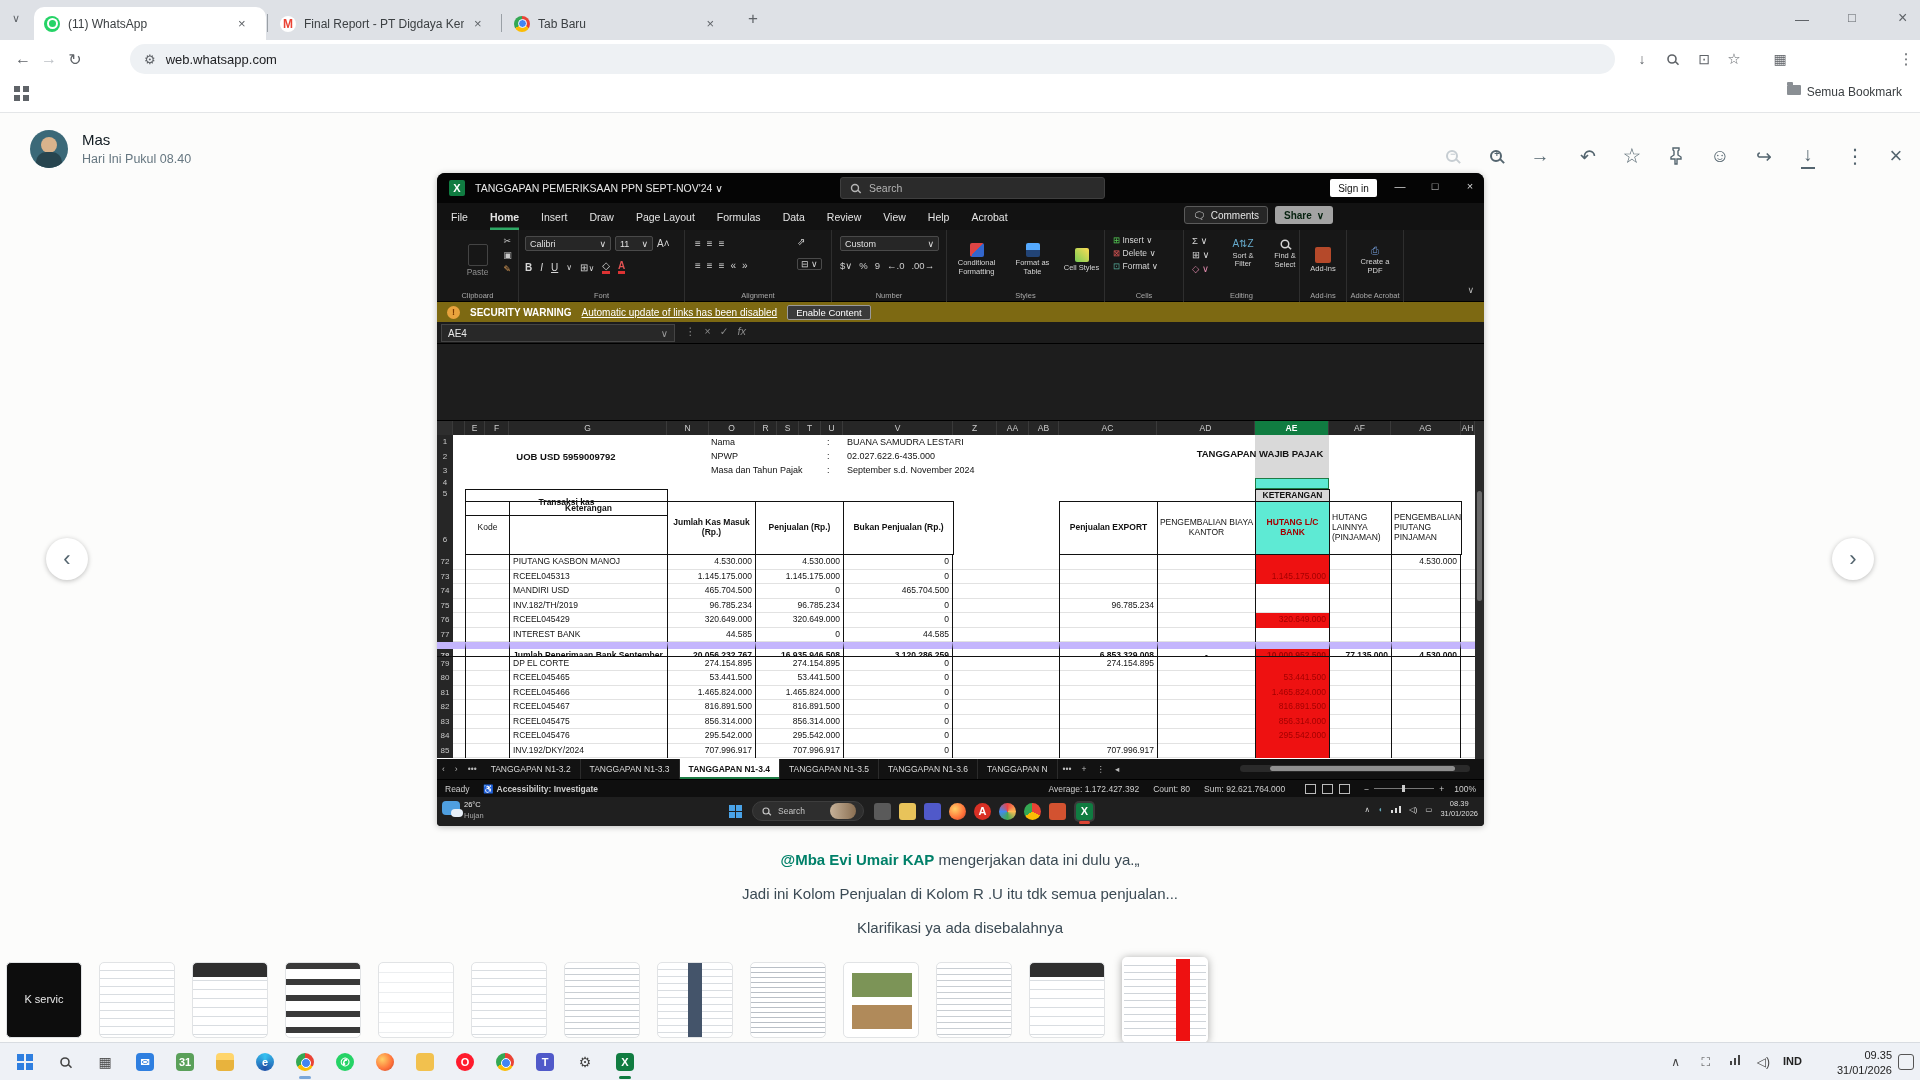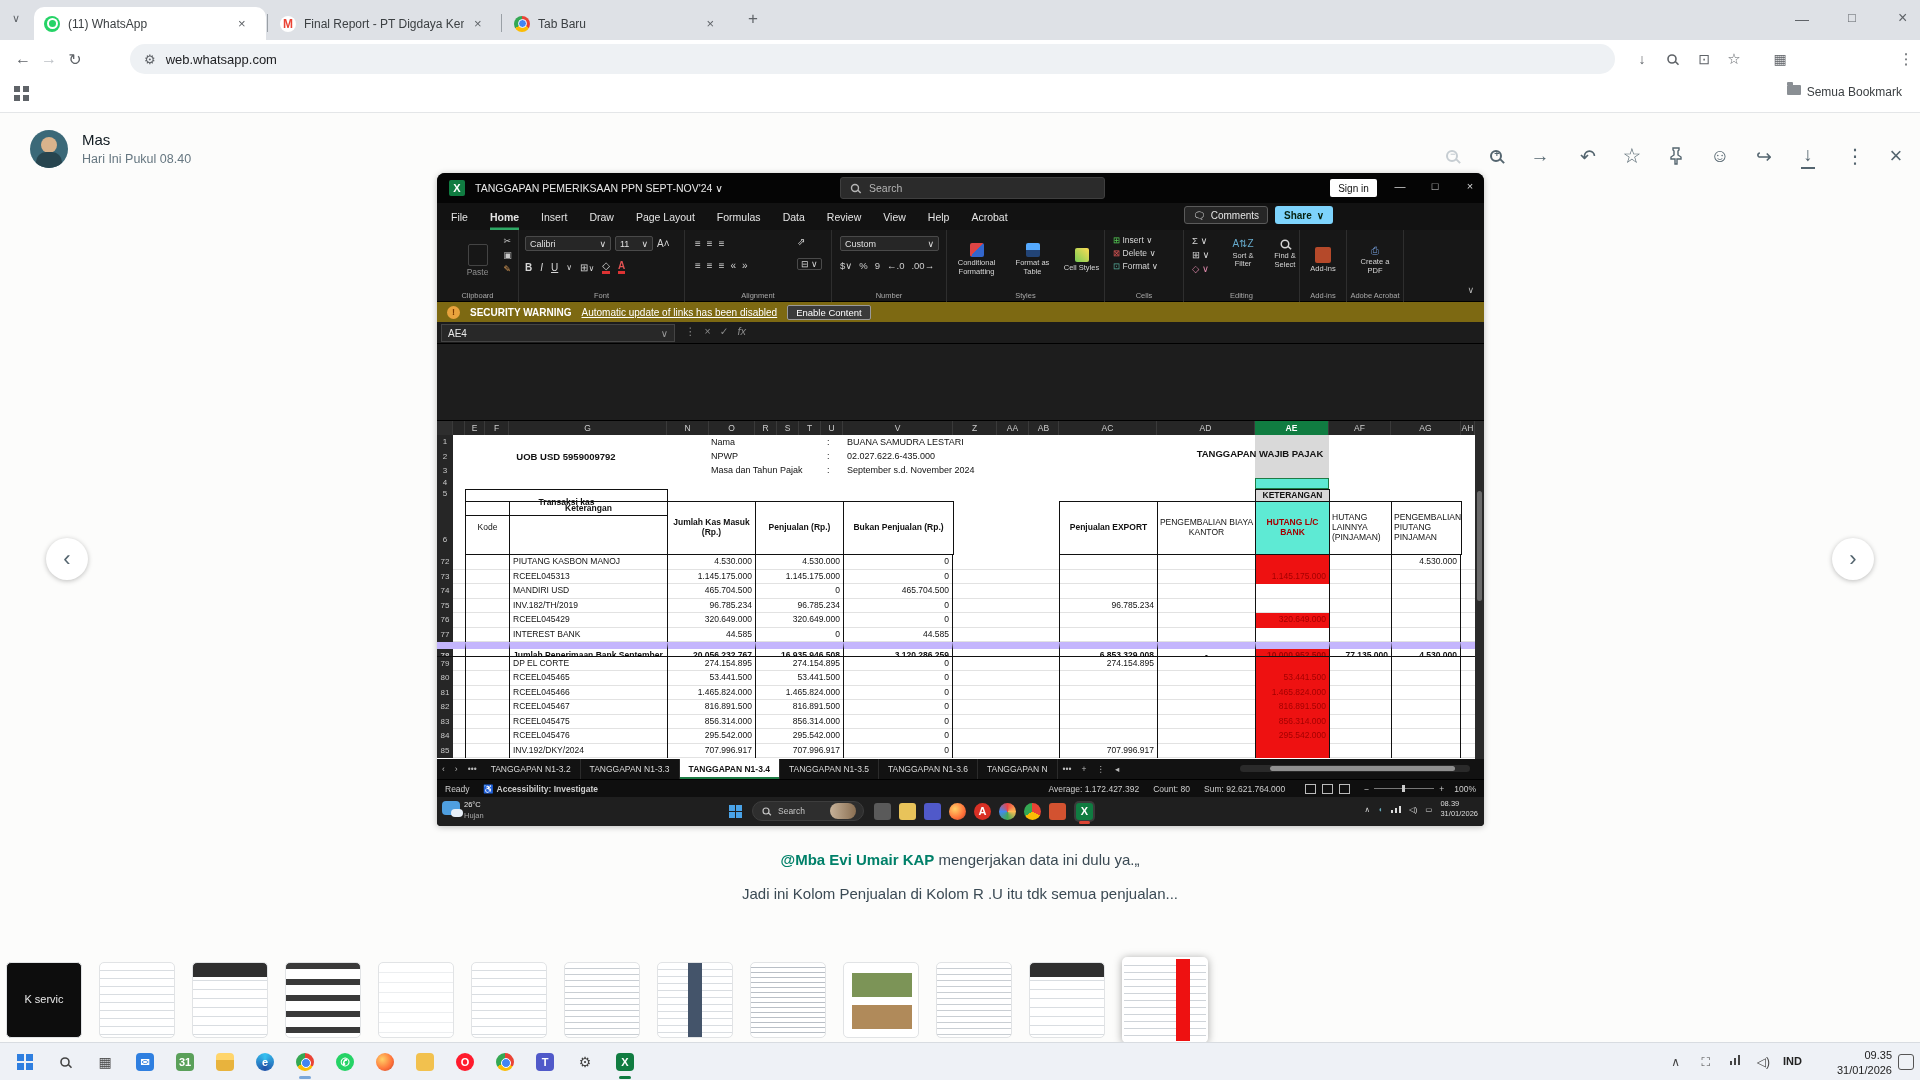--- a/index.html
+++ b/index.html
@@ -66,21 +66,21 @@
 #xl-icon{position:absolute;left:12px;top:7px;width:16px;height:16px;background:#107c41;border-radius:2px}
 #xl-icon:after{content:"X";position:absolute;left:0;width:100%;text-align:center;font-size:11px;font-weight:bold;color:#fff;line-height:16px}
 #xl-titletext{position:absolute;left:38px;top:9px;font-size:10.5px;white-space:nowrap}
 #xl-search{position:absolute;left:403px;top:4px;width:265px;height:22px;background:#2b2b2b;border:1px solid #3f3f3f;border-radius:3px;display:flex;align-items:center;gap:8px;padding:0 8px;color:#b5b5b5;font-size:10.5px}
 #xl-signin{position:absolute;left:893px;top:6px;width:47px;height:18px;background:#fff;color:#111;font-size:10px;display:flex;align-items:center;justify-content:center;border-radius:2px}
 .xl-winbtn{position:absolute;top:7px;font-size:11px;color:#d8d8d8;width:20px;text-align:center}
 #xl-menu{position:absolute;left:0;top:30px;width:100%;height:27px;background:#121212;display:flex;align-items:center;gap:22px;padding-left:14px;color:#e4e4e4;font-size:10.5px}
 #xl-menu .mi{height:27px;display:flex;align-items:center}
 #xl-menu .mi.active{font-weight:bold;box-shadow:inset 0 -2.5px 0 #2ea865}
 #xl-comments{position:absolute;left:747px;top:33px;height:18px;padding:0 8px;border:1px solid #5a5a5a;border-radius:3px;background:#262626;color:#e4e4e4;font-size:10px;display:flex;align-items:center;gap:5px}
-#xl-share{position:absolute;left:838px;top:33px;height:18px;padding:0 9px;border-radius:3px;background:#7dd3fc;color:#06220f;font-size:10px;font-weight:bold;display:flex;align-items:center;gap:5px}
+#xl-share{position:absolute;left:838px;top:33px;height:18px;padding:0 9px;border-radius:3px;background:#a3a3a3;color:#06220f;font-size:10px;font-weight:bold;display:flex;align-items:center;gap:5px}
 #xl-ribbon{position:absolute;left:0;top:57px;width:100%;height:72px;background:#171717;display:flex;border-bottom:1px solid #000;color:#d6d6d6}
 .rgroup{height:72px;border-right:1px solid #2e2e2e;position:relative;flex:0 0 auto}
 .rlabel{position:absolute;bottom:2px;left:0;width:100%;text-align:center;font-size:7.5px;color:#a8a8a8}
 .rbody{position:absolute;left:0;top:3px;width:100%;height:54px;display:flex;align-items:center;justify-content:center;gap:4px;font-size:8.5px}
 .combo{background:#262626;border:1px solid #4a4a4a;border-radius:2px;height:15px;display:flex;align-items:center;justify-content:space-between;padding:0 4px;font-size:9px;color:#e0e0e0}
 .rbtn{display:flex;align-items:center;justify-content:center;font-size:10px;color:#d6d6d6}
 .bigbtn{display:flex;flex-direction:column;align-items:center;justify-content:center;font-size:7.5px;text-align:center;line-height:1.15;gap:2px;color:#d6d6d6}
 .cube{width:14px;height:14px;border-radius:2px}
 .redA{color:#e05252;font-weight:bold}
 
@@ -151,21 +151,21 @@
 .wtxt{position:absolute;left:27px;top:3px;font-size:7.5px;line-height:1.4}
 .wtxt .t2{color:#a8a8a8}
 .winlogo{width:13px;height:13px;display:grid;grid-template-columns:6px 6px;grid-template-rows:6px 6px;gap:1px}
 .winlogo span{background:#4aa3e8}
 #stask-search{position:absolute;left:315px;top:4px;width:112px;height:20px;background:#2e2e2e;border:1px solid #3d3d3d;border-radius:10px;display:flex;align-items:center;gap:6px;padding:0 7px;color:#c4c4c4;font-size:8.5px}
 #stask-search .horse{margin-left:auto;width:26px;height:16px;border-radius:8px;background:linear-gradient(90deg,#c7b299,#8a6f52)}
 .sticon{position:absolute;top:6px;width:17px;height:17px;border-radius:3px}
 .sticon.active{box-shadow:0 0 0 2px #3a3a3a;background:#107c41}
 .badge{position:absolute;left:3px;bottom:-4px;width:11px;height:3px;background:#d43;border-radius:2px}
 .strright{position:absolute;right:6px;top:2px;display:flex;align-items:center;gap:8px;font-size:7.5px;color:#ddd}
-.clock2{text-align:left;line-height:1.35}
+.clock2{text-align:center;line-height:1.35}
 
 #osbar{position:absolute;left:0;top:1042px;width:1920px;height:38px;background:#eef1f6;border-top:1px solid #d8dce1}
 .osic{position:absolute;top:6px;width:26px;height:26px;border-radius:4px;display:flex;align-items:center;justify-content:center;font-size:14px;color:#444}
 .osic .dot{position:absolute;bottom:-4px;left:7px;width:12px;height:3px;border-radius:2px;background:#7aa7d9}
 .oswin{width:16px;height:16px;display:grid;grid-template-columns:7px 7px;grid-template-rows:7px 7px;gap:1.5px}
 .oswin span{background:#2f7fe0}
 .ball{width:18px;height:18px;border-radius:50%;background:conic-gradient(#ea4335 0 33%,#fbbc05 33% 66%,#34a853 66% 100%);position:relative}
 .ball:after{content:"";position:absolute;left:5px;top:5px;width:8px;height:8px;background:#4285f4;border:1.5px solid #fff;border-radius:50%}
 .circ{width:18px;height:18px;border-radius:50%;display:flex;align-items:center;justify-content:center;color:#fff;font-size:11px;font-weight:bold}
 .sq{width:18px;height:18px;border-radius:4px;display:flex;align-items:center;justify-content:center;color:#fff;font-size:11px;font-weight:bold}
@@ -831,20 +831,21 @@
         <span>▭</span>
         <span class="clock2"><span>08.39</span><br><span>31/01/2026</span></span>
       </div>
     </div>
   </div>
 
   <div class="cap" style="top:738px">
     <span class="mention">@Mba Evi Umair KAP</span><span> mengerjakan data ini dulu ya.„</span>
   </div>
   <div class="cap" style="top:772px">Jadi ini Kolom Penjualan di Kolom R .U itu tdk semua penjualan...</div>
+  <div class="cap" style="top:806px">Klarifikasi ya ada disebalahnya</div>
 
   <div id="thumbs">
       <div class="th logo-dark" style="left: 6px;">
         <span>K servic</span>
       </div>
       <div class="th sheet" style="left: 99px;"></div>
       <div class="th doc-dark-header" style="left: 192px;"></div>
       <div class="th doc-blocks" style="left: 285px;"></div>
       <div class="th sheet-faint" style="left: 378px;"></div>
       <div class="th sheet" style="left: 471px;"></div>

